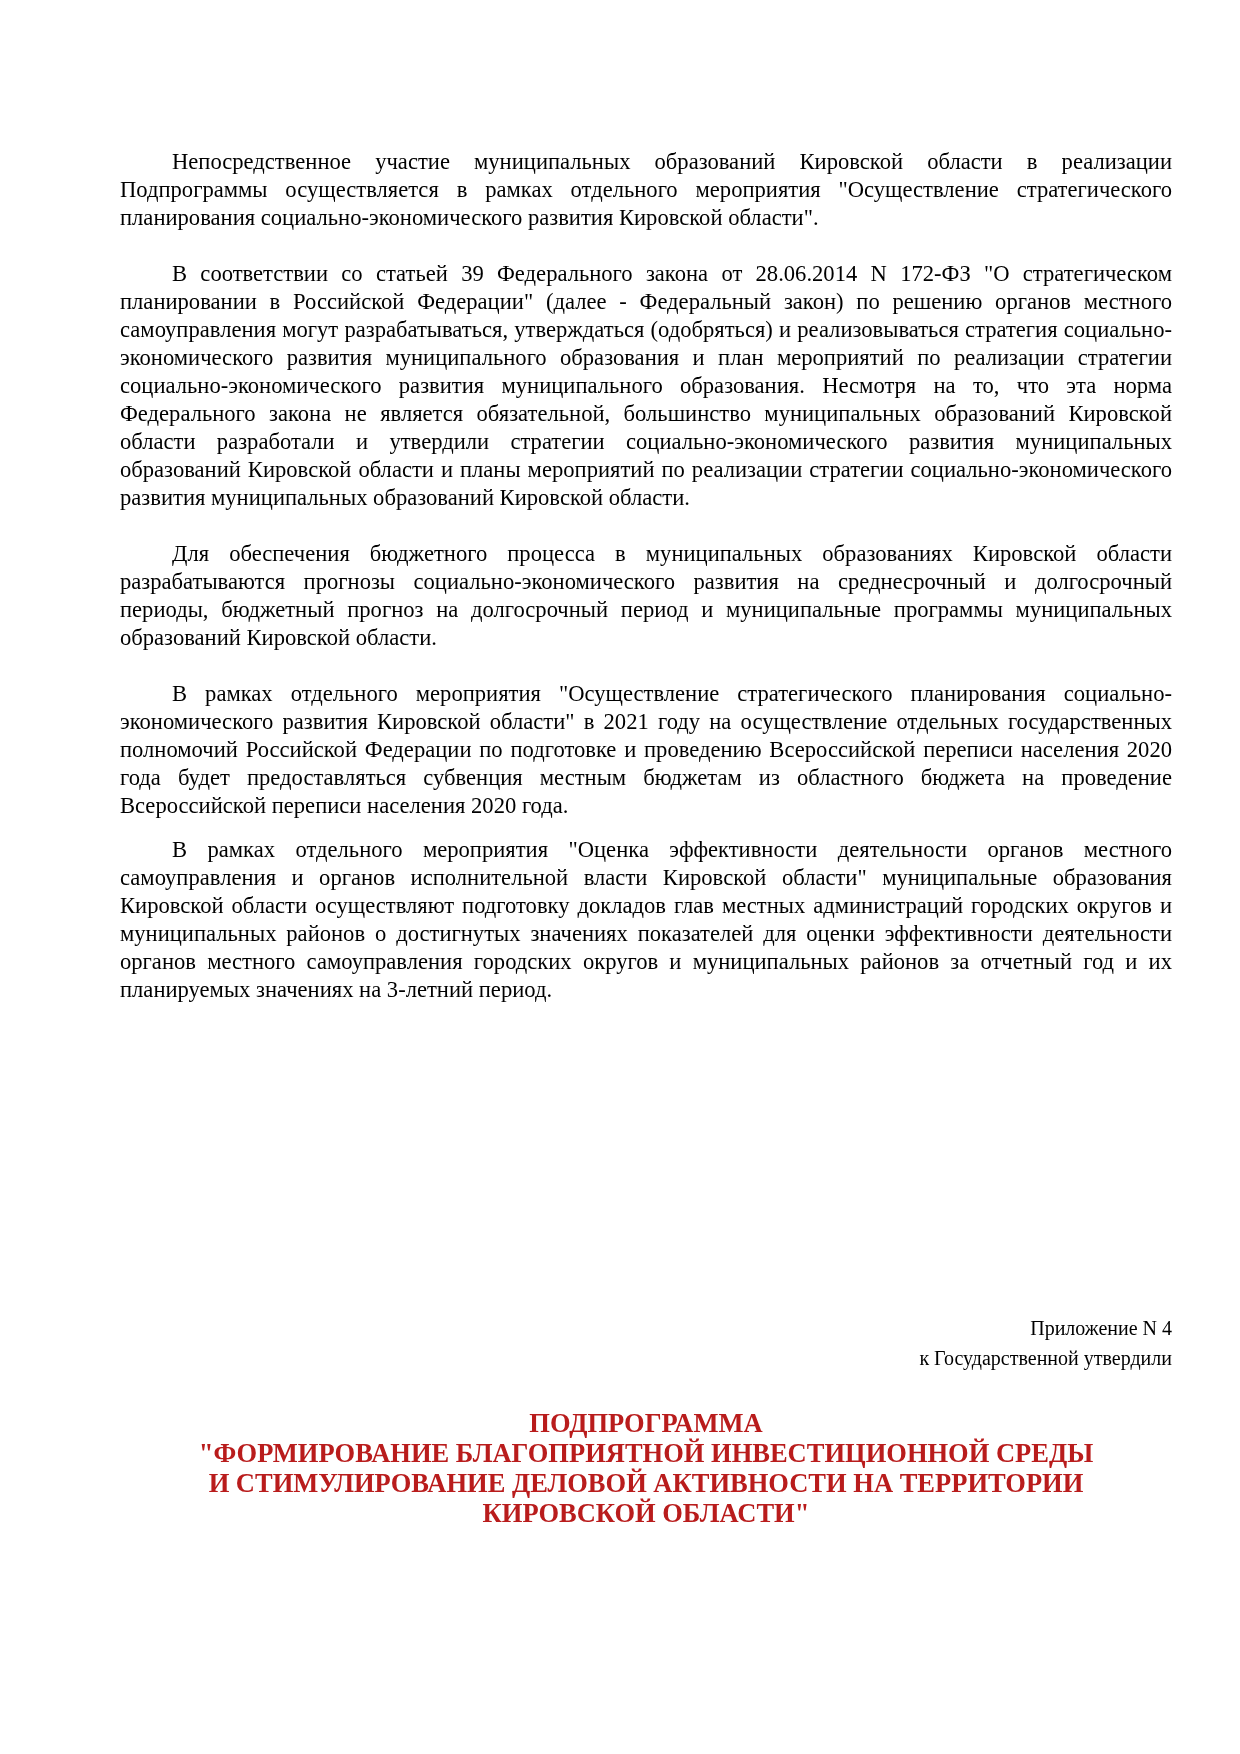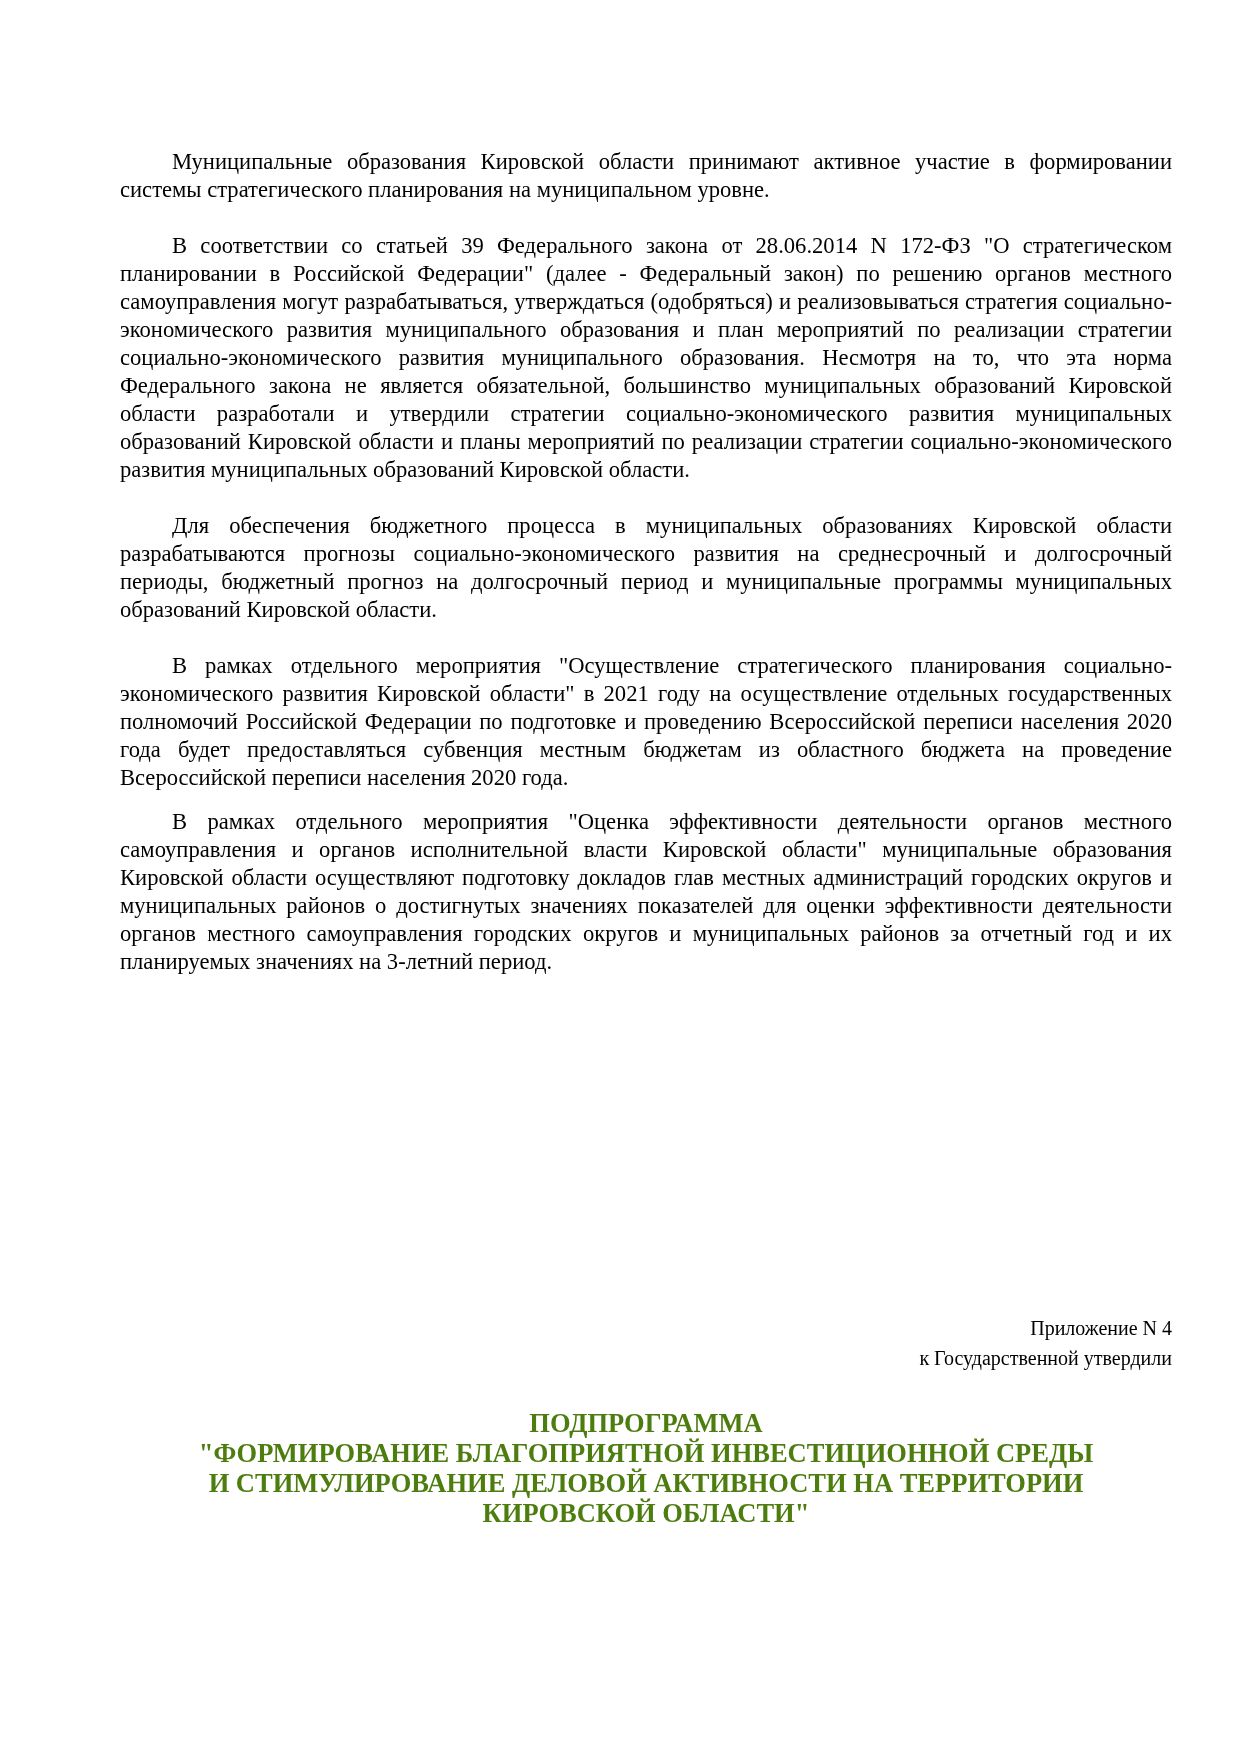--- a/index.html
+++ b/index.html
@@ -14,29 +14,29 @@
   .note { margin: 0 0 28px 0; text-align: left; }
   .appendix {
     position: absolute; right: 68px; top: 1313px; text-align: right;
     font-family: "Liberation Serif", "DejaVu Serif", serif;
     font-size: 20px; line-height: 30px; color: #000;
   }
   .title {
     position: absolute; left: 120px; width: 1052px; top: 1408px;
     text-align: center; font-weight: bold;
     font-family: "Liberation Serif", "DejaVu Serif", serif;
-    font-size: 26.5px; line-height: 30px; color: #4d7c0f;
+    font-size: 26.5px; line-height: 30px; color: #b91c1c;
   }
   .title div { display: block; }
 </style>
 </head>
 <body>
 
 <div class="page">
-  <p class="para">Муниципальные образования Кировской области принимают активное участие в формировании системы стратегического планирования на муниципальном уровне.</p>
+  <p class="para">Непосредственное участие муниципальных образований Кировской области в реализации Подпрограммы осуществляется в рамках отдельного мероприятия "Осуществление стратегического планирования социально-экономического развития Кировской области".</p>
   <p class="para">В соответствии со статьей 39 Федерального закона от 28.06.2014 N 172-ФЗ "О стратегическом планировании в Российской Федерации" (далее - Федеральный закон) по решению органов местного самоуправления могут разрабатываться, утверждаться (одобряться) и реализовываться стратегия социально-экономического развития муниципального образования и план мероприятий по реализации стратегии социально-экономического развития муниципального образования. Несмотря на то, что эта норма Федерального закона не является обязательной, большинство муниципальных образований Кировской области разработали и утвердили стратегии социально-экономического развития муниципальных образований Кировской области и планы мероприятий по реализации стратегии социально-экономического развития муниципальных образований Кировской области.</p>
   <p class="para">Для обеспечения бюджетного процесса в муниципальных образованиях Кировской области разрабатываются прогнозы социально-экономического развития на среднесрочный и долгосрочный периоды, бюджетный прогноз на долгосрочный период и муниципальные программы муниципальных образований Кировской области.</p>
   <p class="para tight">В рамках отдельного мероприятия "Осуществление стратегического планирования социально-экономического развития Кировской области" в 2021 году на осуществление отдельных государственных полномочий Российской Федерации по подготовке и проведению Всероссийской переписи населения 2020 года будет предоставляться субвенция местным бюджетам из областного бюджета на проведение Всероссийской переписи населения 2020 года.</p>
   <p class="para">В рамках отдельного мероприятия "Оценка эффективности деятельности органов местного самоуправления и органов исполнительной власти Кировской области" муниципальные образования Кировской области осуществляют подготовку докладов глав местных администраций городских округов и муниципальных районов о достигнутых значениях показателей для оценки эффективности деятельности органов местного самоуправления городских округов и муниципальных районов за отчетный год и их планируемых значениях на 3-летний период.</p>
 </div>
 
 <div class="appendix">
   <div>Приложение N 4</div>
   <div>к Государственной утвердили</div>
 </div>

